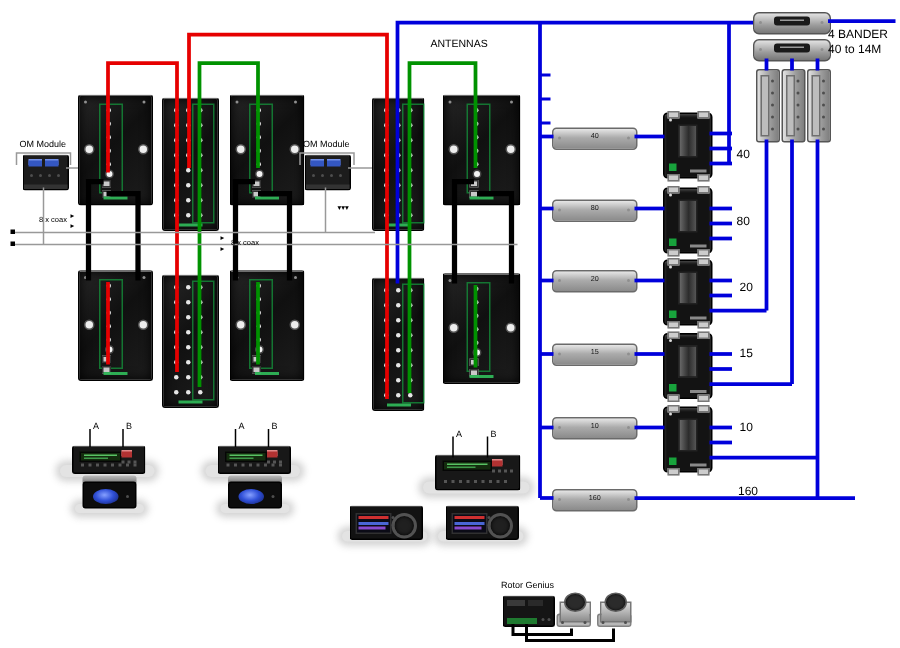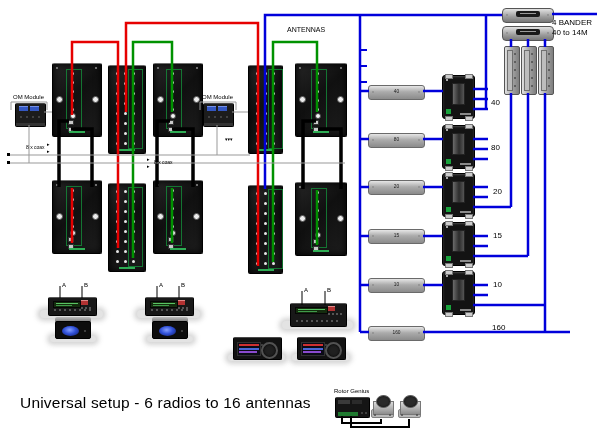--- a/index.html
+++ b/index.html
@@ -644,18 +644,17 @@
       <span class="lbl" style="left: 147px; top: 164px; font-size: 5px;">▸</span>
       <span class="lbl" style="left: 225px; top: 137px; font-size: 5px;">▾▾▾</span>
       <span class="lbl" style="left: 62px; top: 282px; font-size: 6px;">A</span>
       <span class="lbl" style="left: 84px; top: 282px; font-size: 6px;">B</span>
       <span class="lbl" style="left: 159px; top: 282px; font-size: 6px;">A</span>
       <span class="lbl" style="left: 181px; top: 282px; font-size: 6px;">B</span>
       <span class="lbl" style="left: 304px; top: 287px; font-size: 6px;">A</span>
       <span class="lbl" style="left: 327px; top: 287px; font-size: 6px;">B</span>
       <span class="lbl" style="left: 334px; top: 388px; font-size: 6px;">Rotor Genius</span>
     </div>
-  <div id="title">Universal setup - 6 radios to 16 antennas</div>
   <div id="bander">
     <div>4 BANDER</div>
     <div>40 to 14M</div>
   </div>
 </div>
 
 </body></html>

